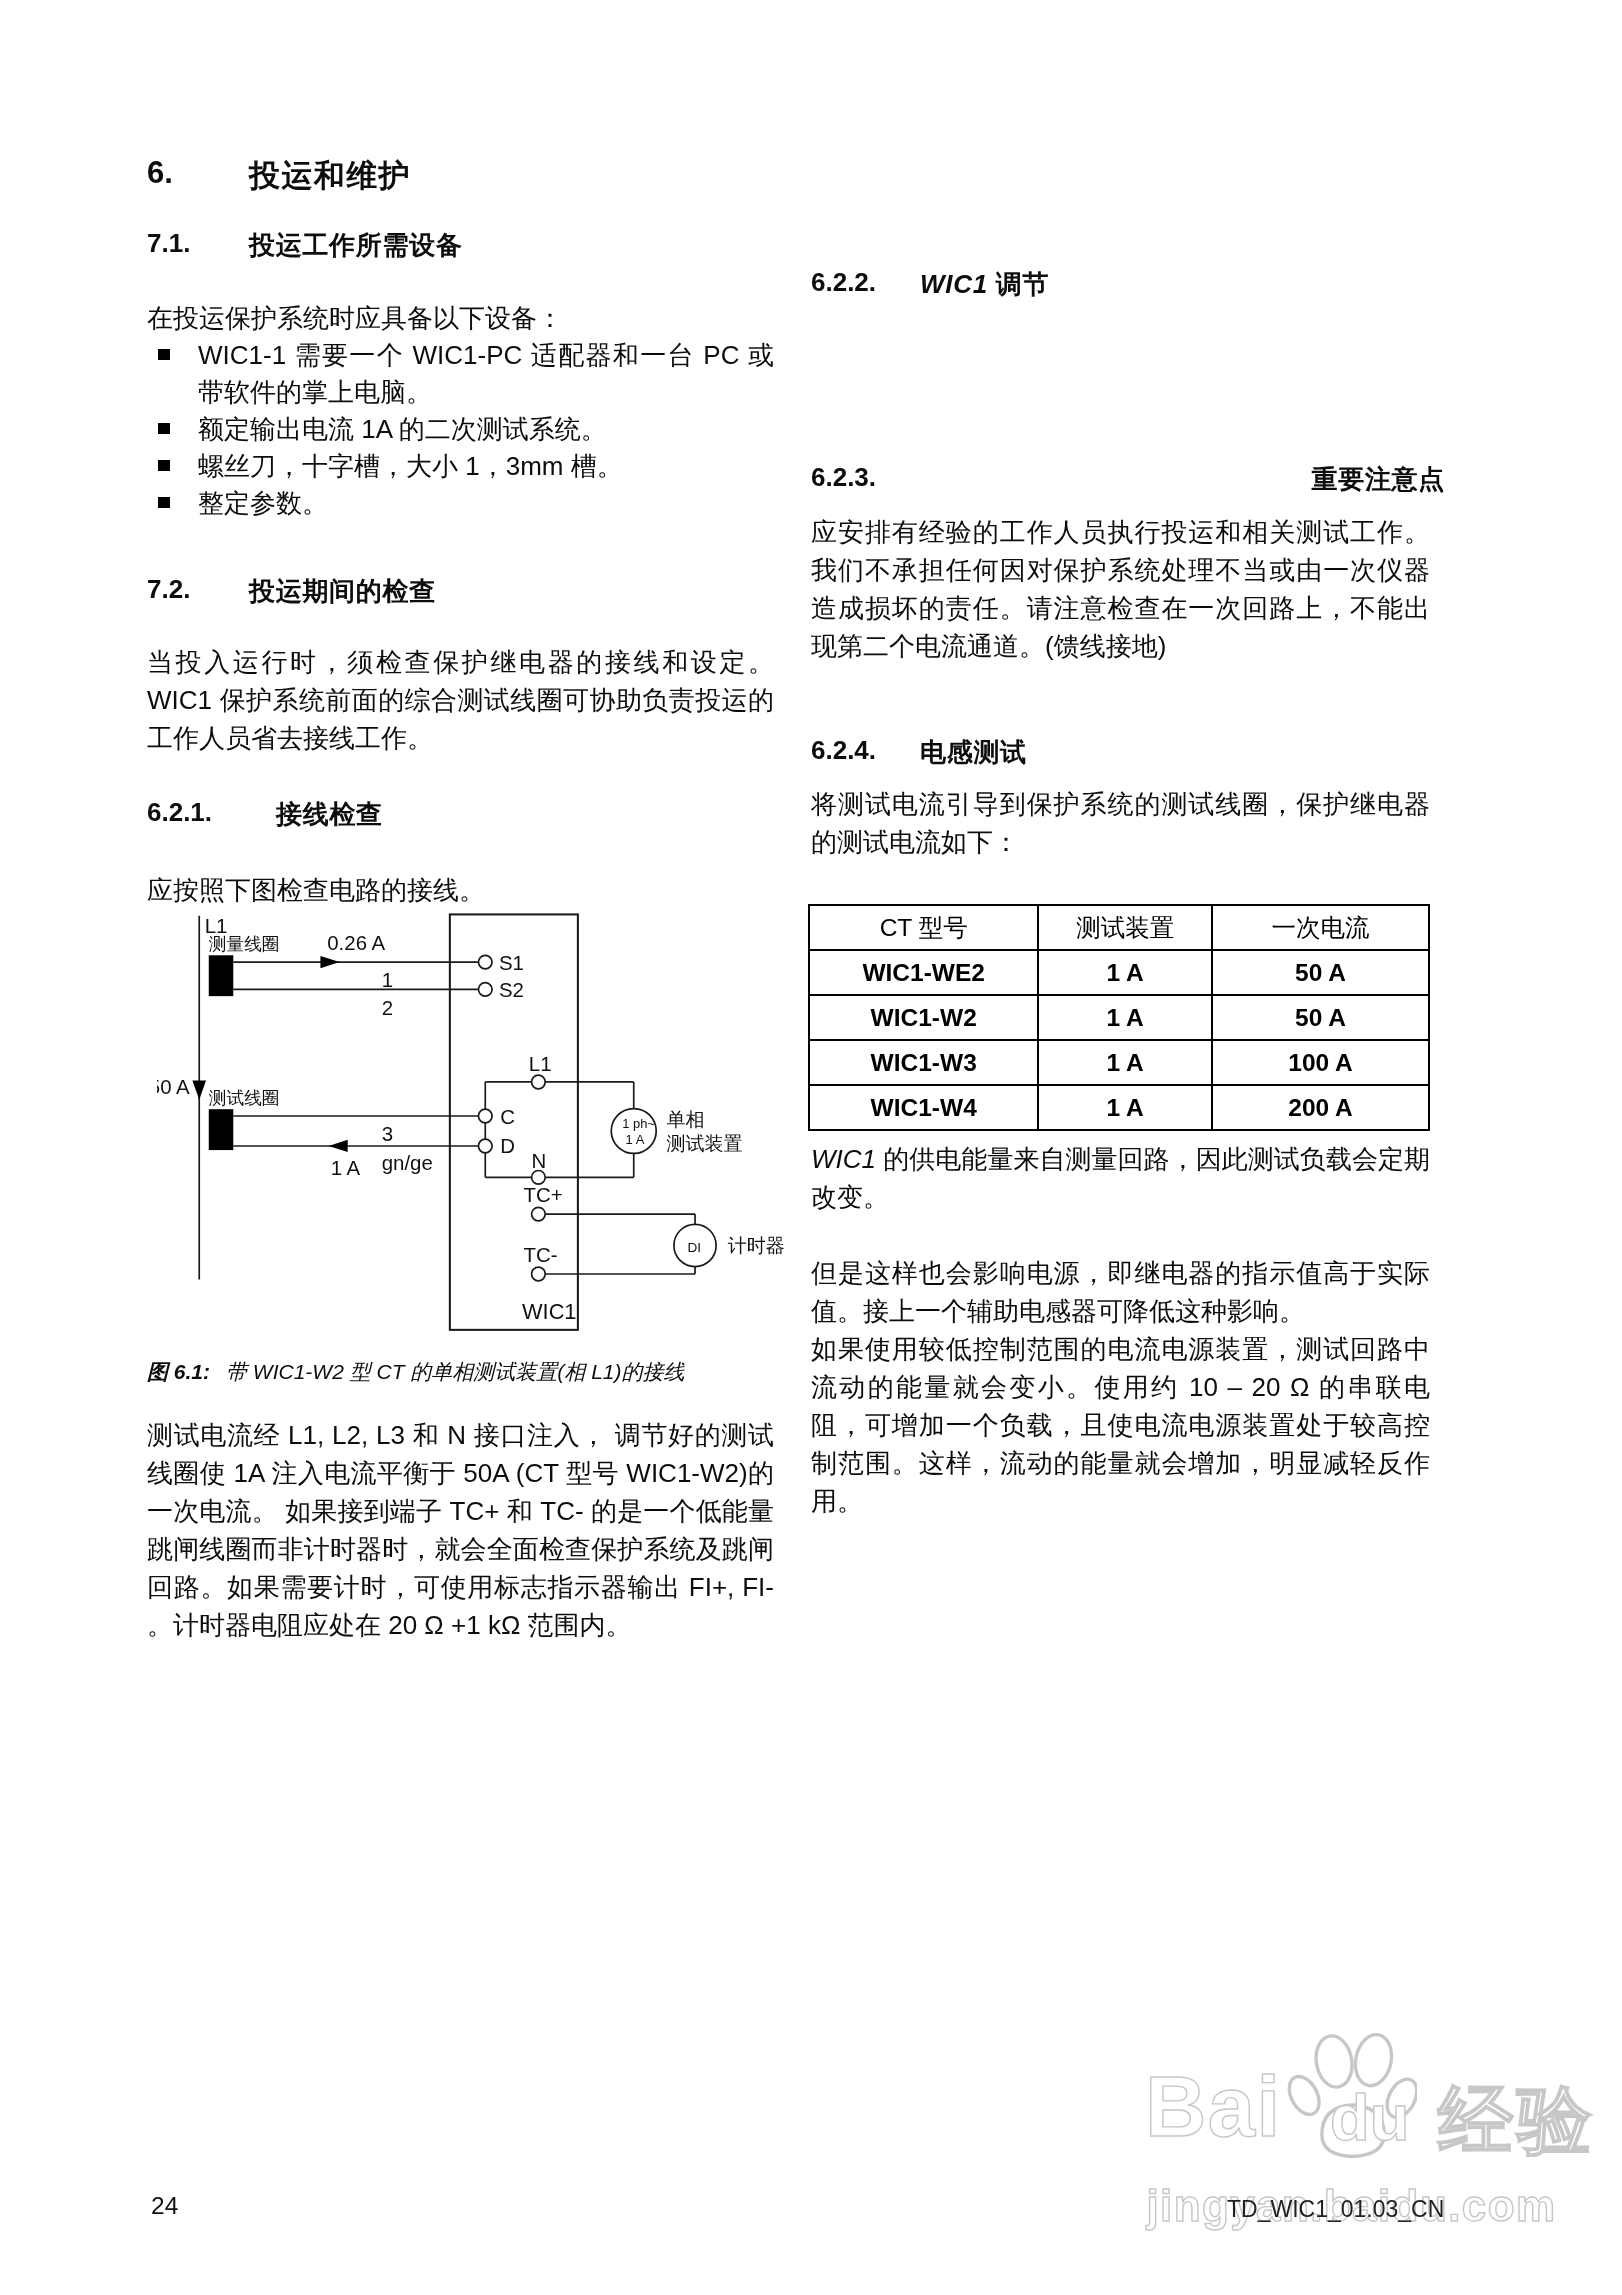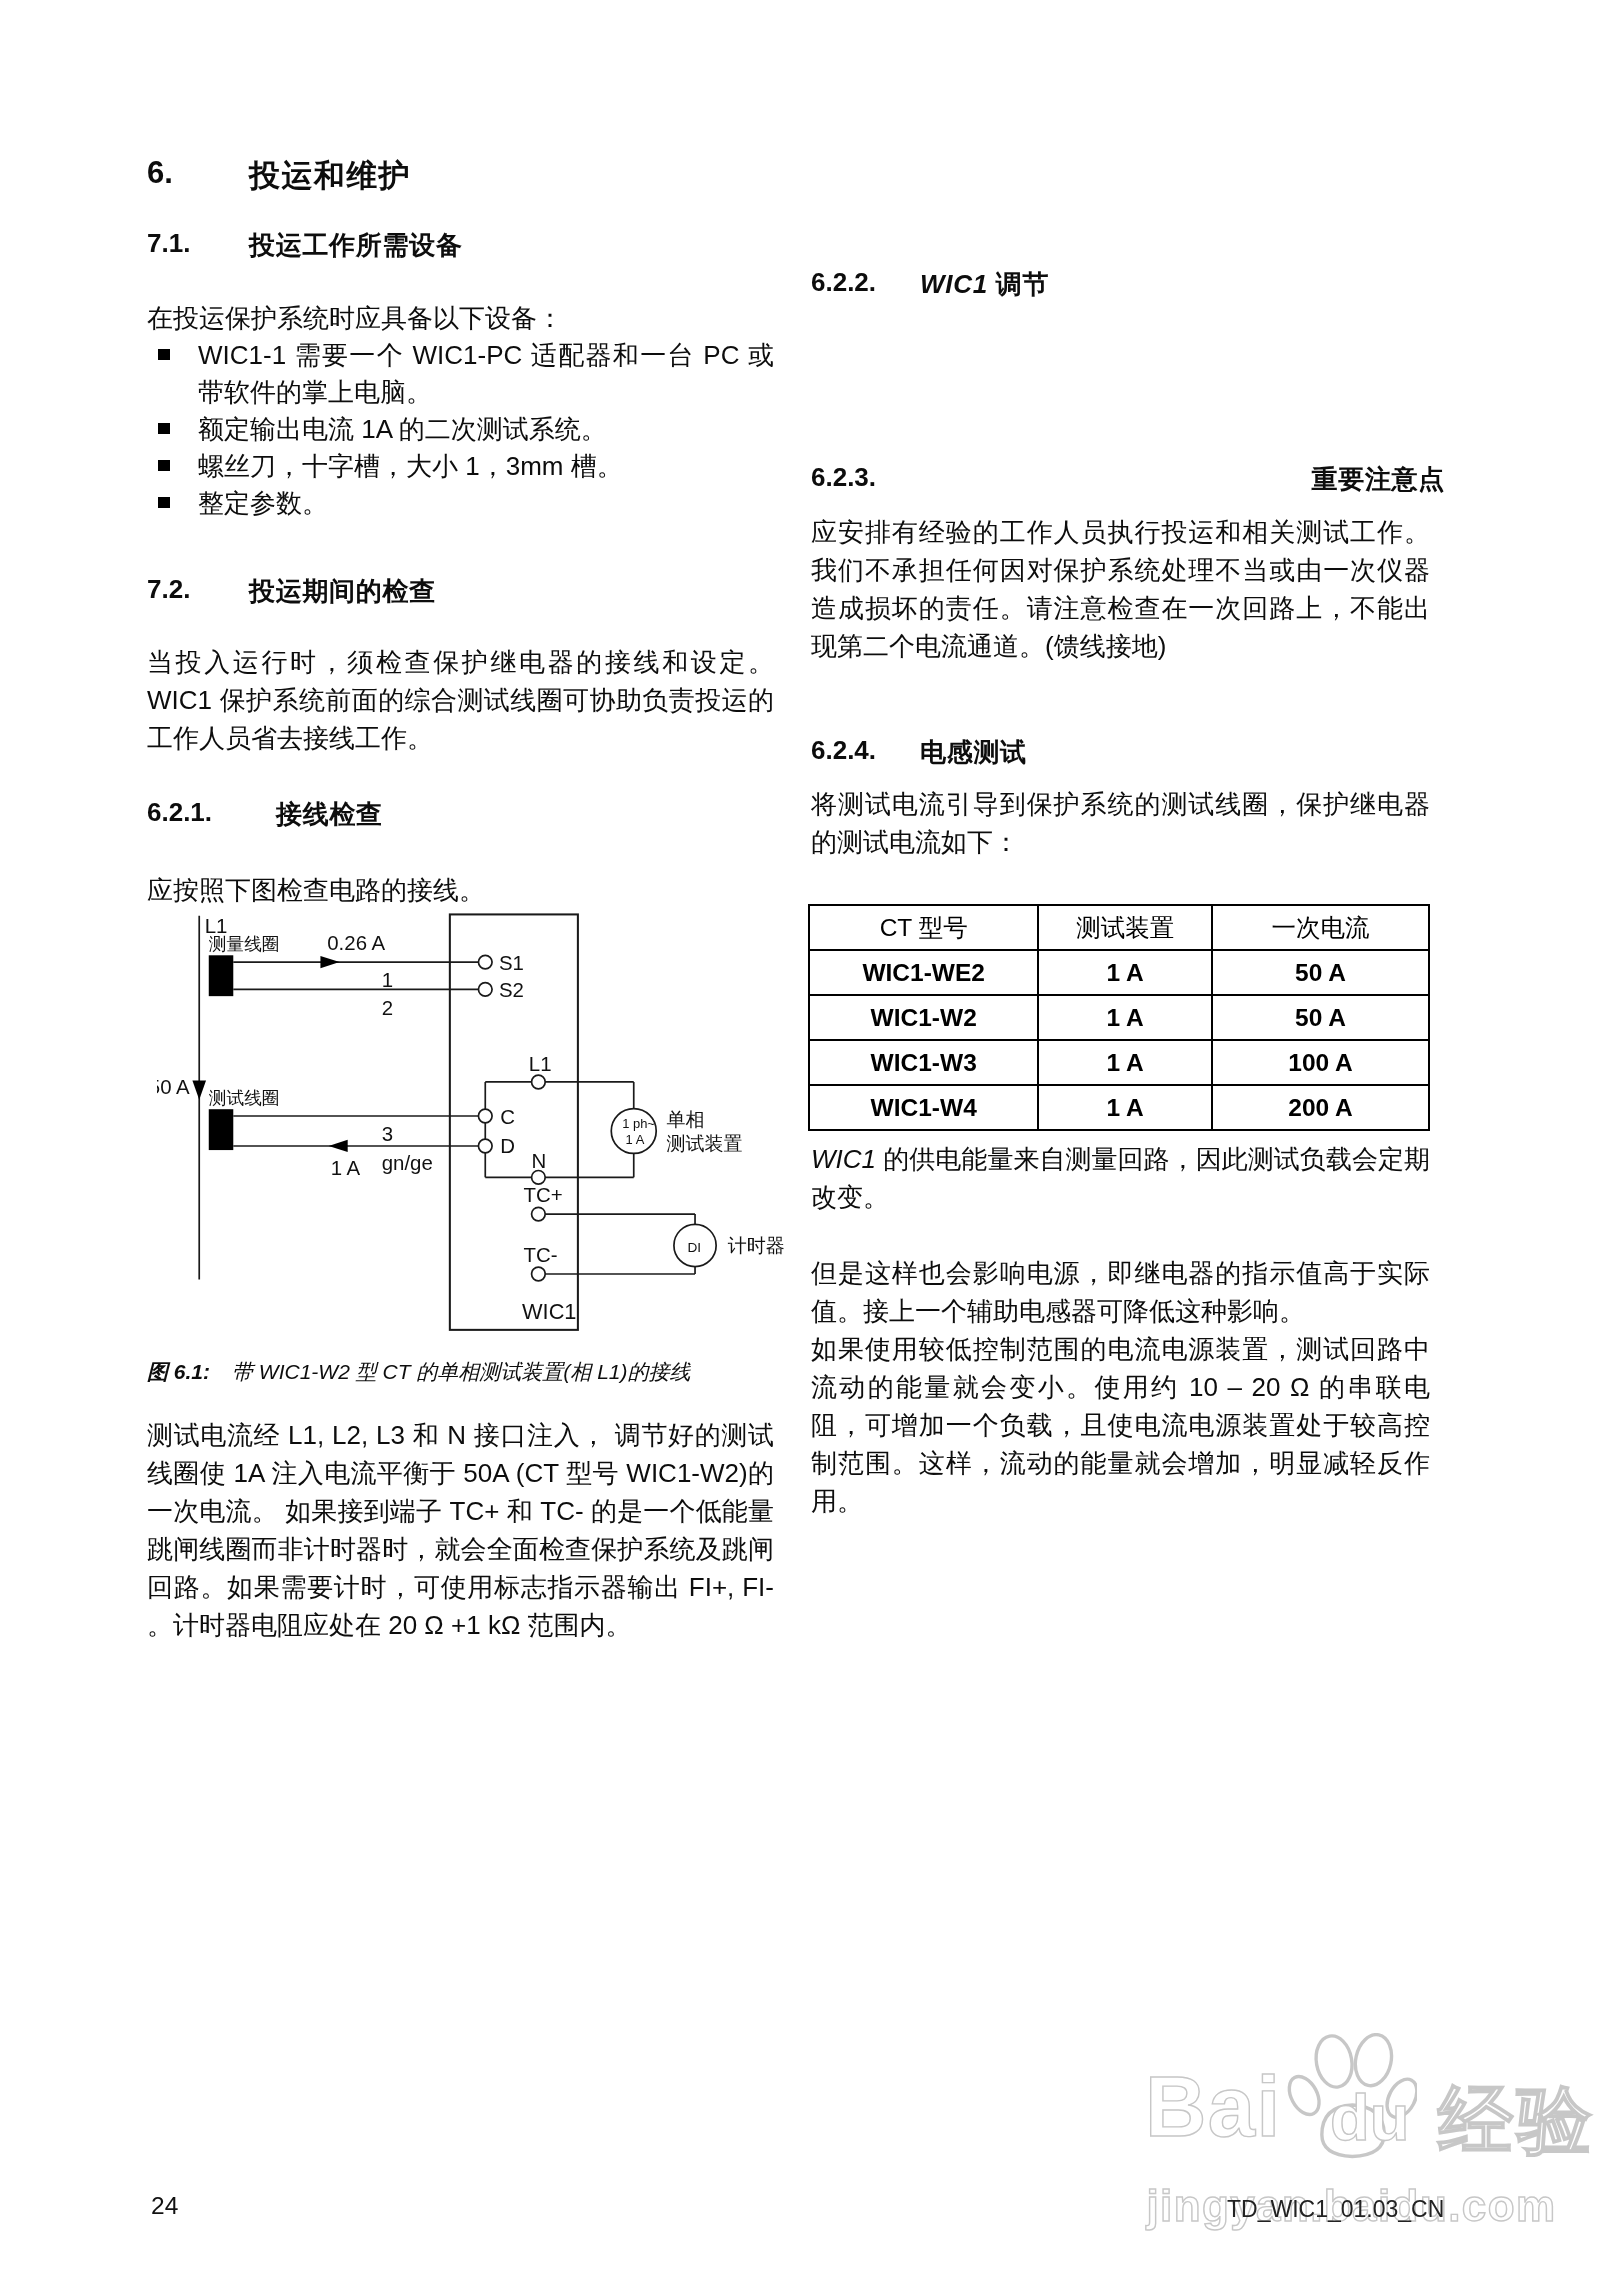--- a/index.html
+++ b/index.html
@@ -11,21 +11,21 @@
   .abs{position:absolute;}
   .heading{display:flex;font-weight:bold;}
   .h-top{font-size:31px;letter-spacing:1.4px;}
   .h-sub{font-size:26px;letter-spacing:0.7px;}
   .heading .num{flex:0 0 102px;letter-spacing:0;}
   .heading.rcol .num{flex:0 0 109px;}
   .para{font-size:26px;line-height:38px;text-align:justify;}
   .bullet-item{position:relative;padding-left:51px;font-size:26px;line-height:37px;text-align:justify;}
   .bullet-item::before{content:"";position:absolute;left:11px;top:11.6px;width:11.6px;height:11.6px;background:#000;}
   .caption{font-size:21px;font-style:italic;}
-  .caption .cap-label{font-weight:bold;margin-right:22px;}
+  .caption .cap-label{font-weight:bold;margin-right:16px;}
   .ct-table{border-collapse:collapse;table-layout:fixed;width:622px;font-size:24.5px;text-align:center;color:#000;}
   .ct-table td,.ct-table th{border:2px solid #000;height:35px;padding:4px;font-weight:normal;}
   .ct-table tbody td{font-weight:bold;}
   .em-model{font-style:italic;font-weight:inherit;}
   .footer-text{font-size:23px;color:#222;}
   .pagenum{font-size:24.5px;color:#111;}
   .watermark{pointer-events:none;color:#ffffff;-webkit-text-stroke:1.4px #c7c7c7;text-shadow:0 0 0.7px #d4d4d4;font-weight:bold;}
   .wm-latin{font-size:85px;letter-spacing:1.4px;}
   .wm-du{font-size:65px;}
   .wm-cn{font-size:75px;letter-spacing:4.1px;}

